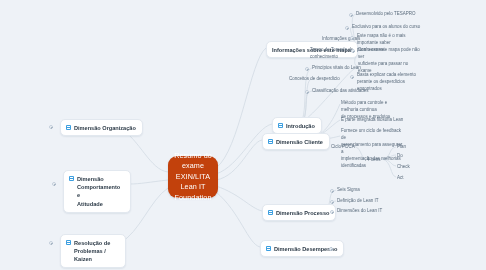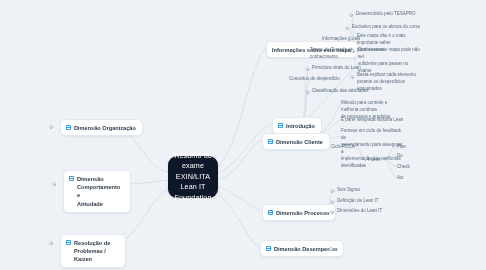--- a/index.html
+++ b/index.html
@@ -17,21 +17,21 @@
   }
   #edges {
     position: absolute; left: 0; top: 0;
     width: 486px; height: 270px;
     pointer-events: none;
   }
 
   
   .root-node {
     position: absolute;
-    background: #0f172a;
+    background: #c2410c;
     color: #ffffff;
     border-radius: 9px;
     text-align: center;
     font-size: 7.2px;
     line-height: 1.45;
     padding: 4px 6px;
     letter-spacing: 0.1px;
     display: flex;
     align-items: center;
     justify-content: center;

